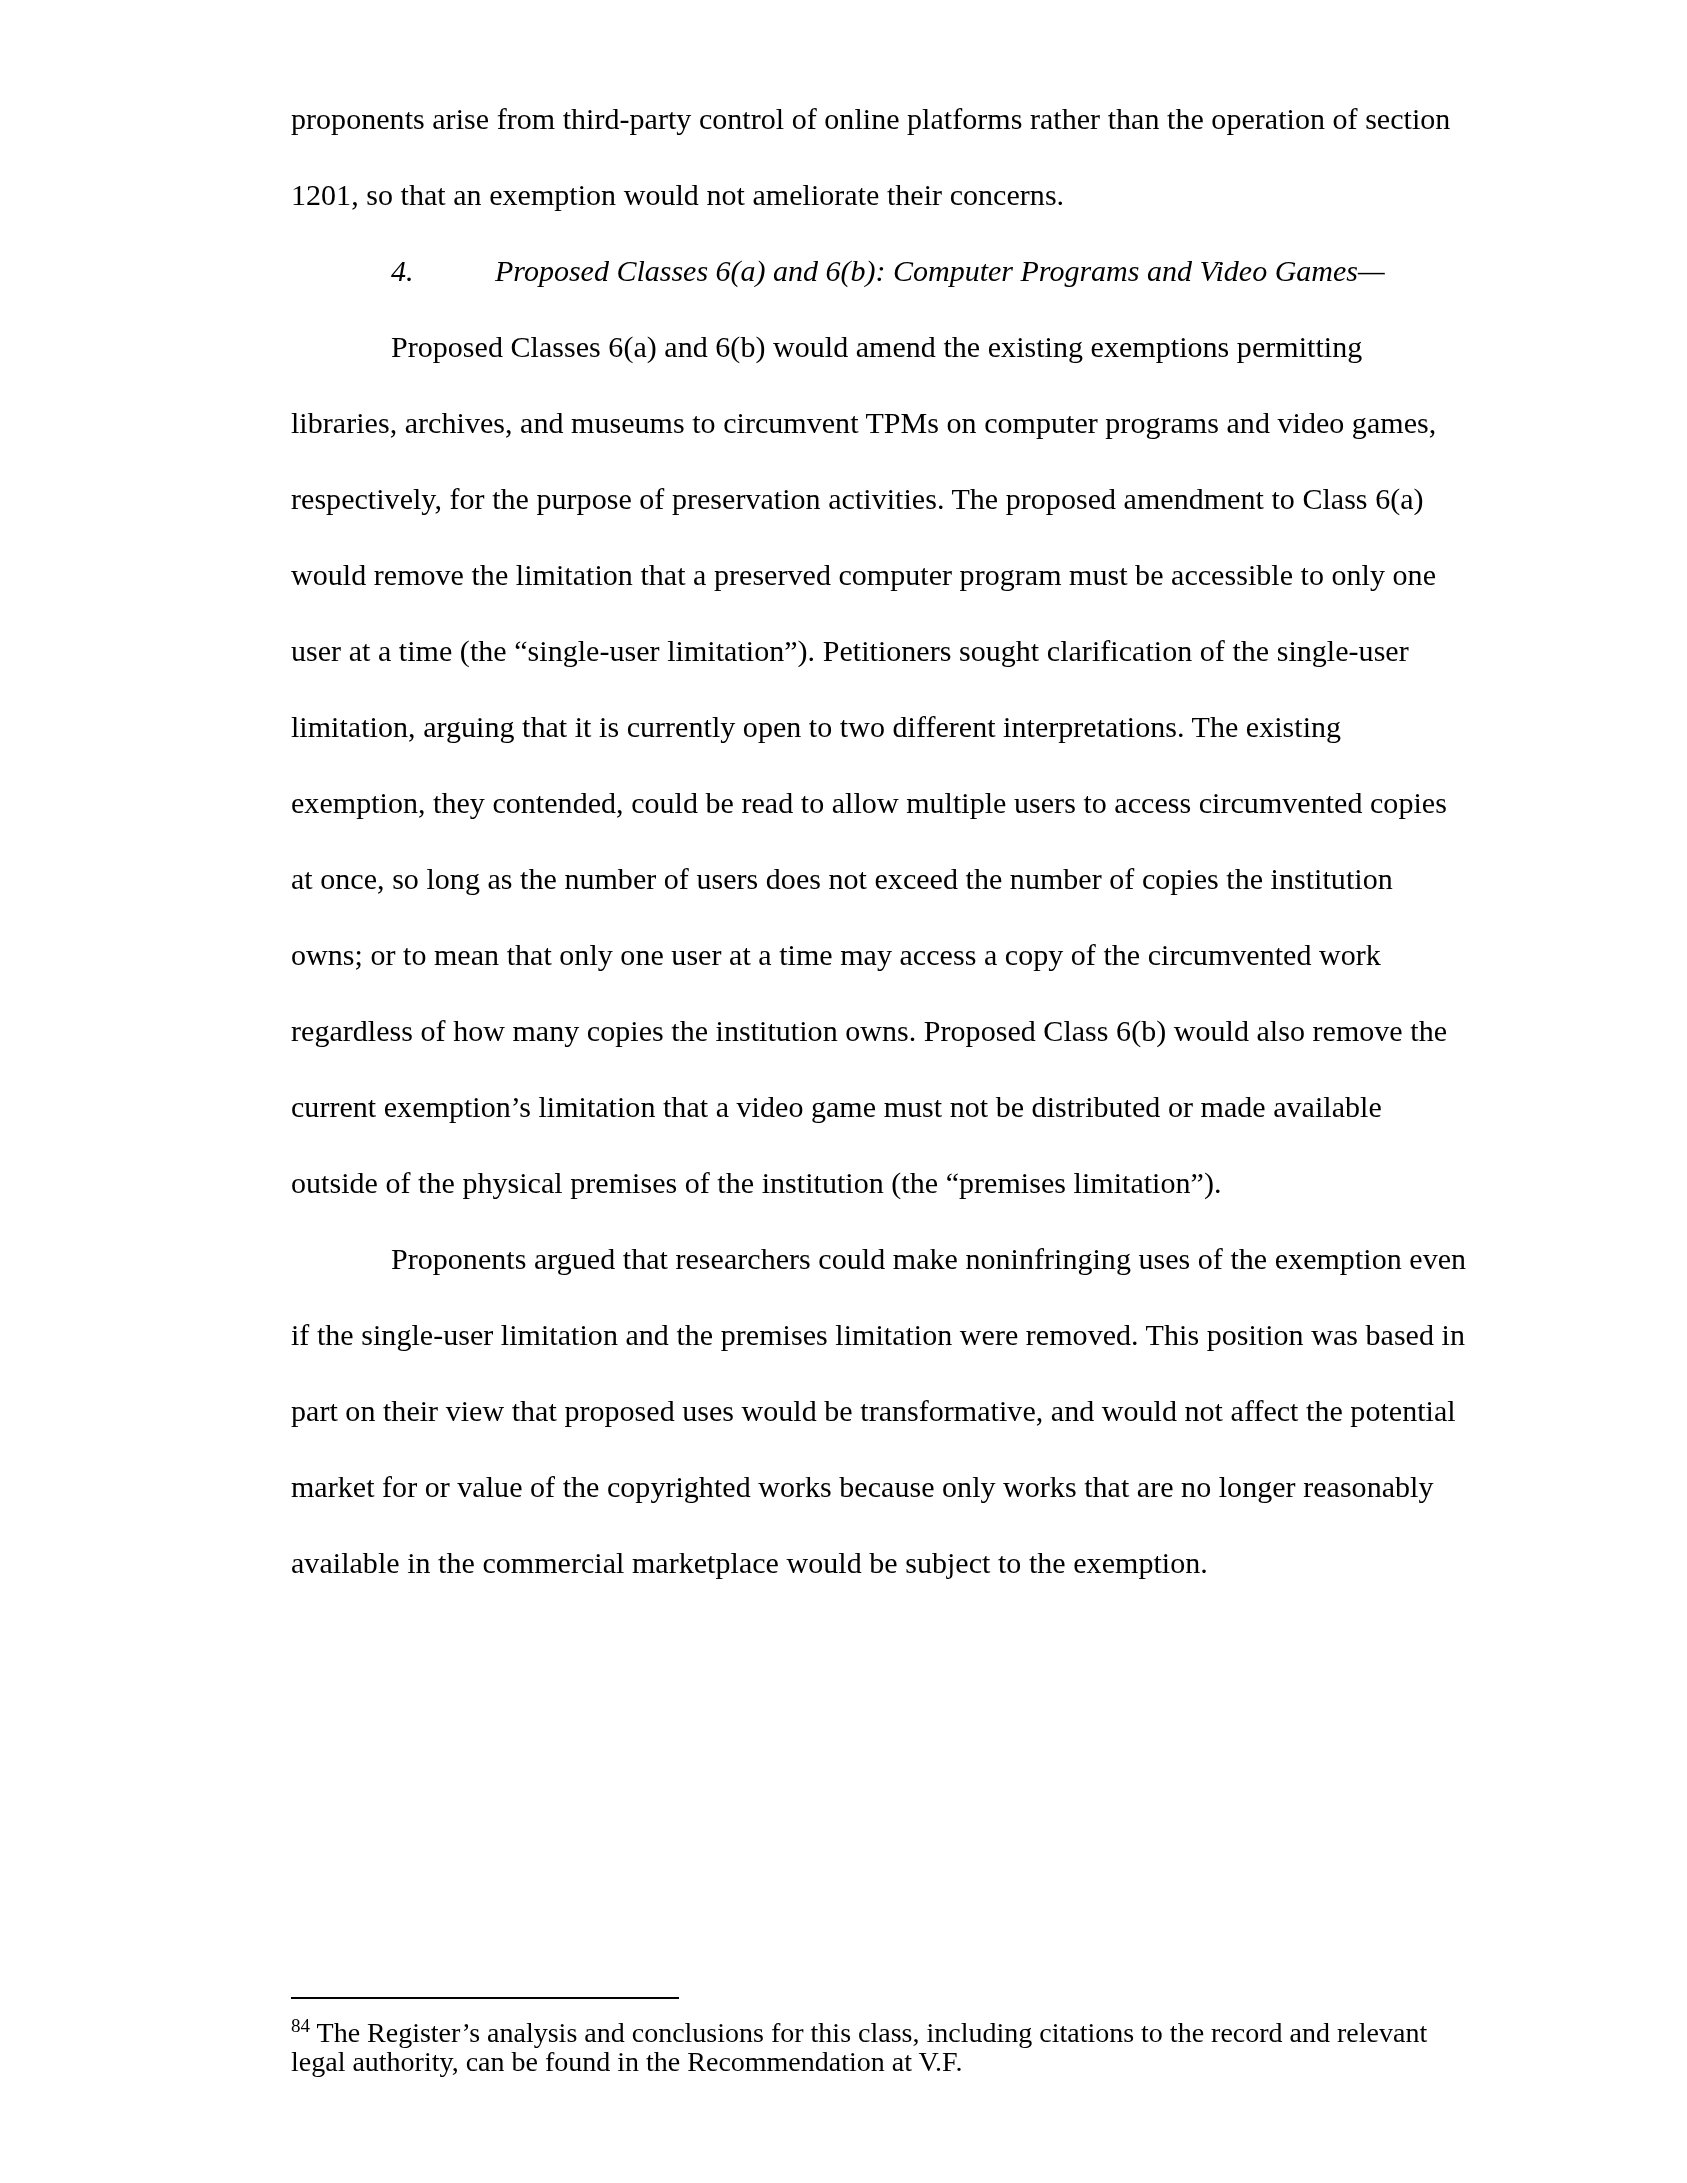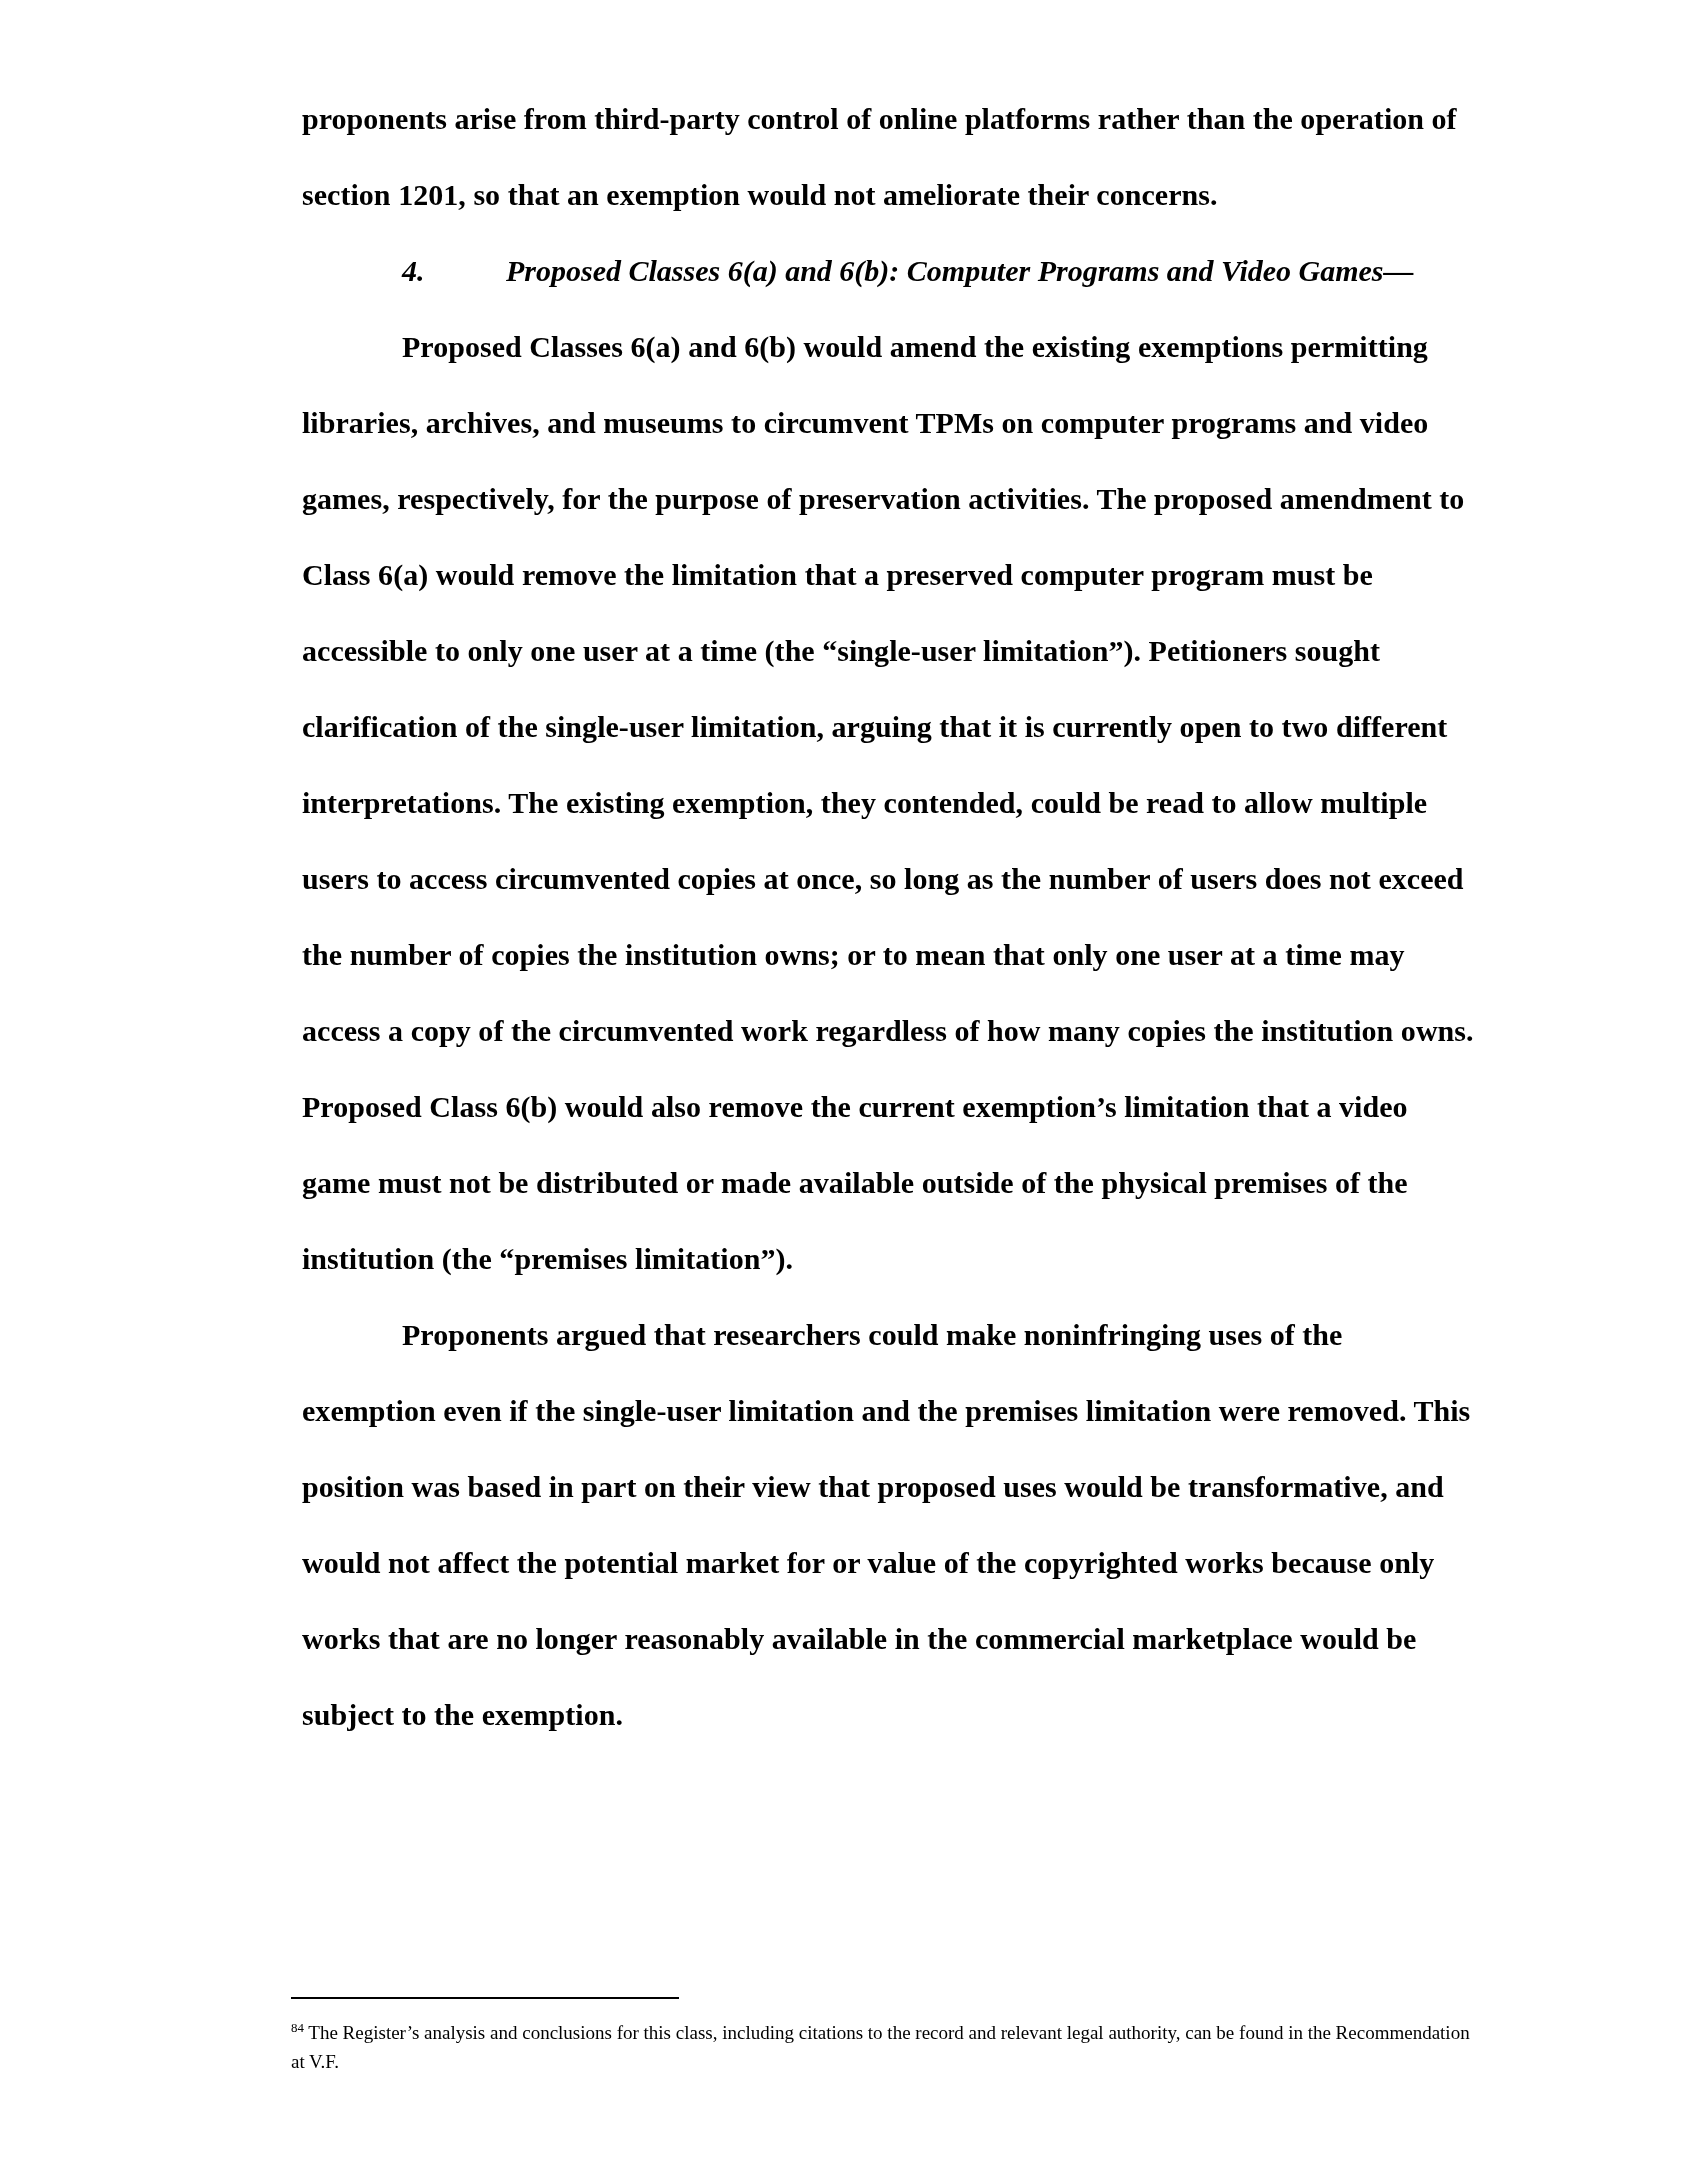--- a/index.html
+++ b/index.html
@@ -12,24 +12,23 @@
     width: 1687px;
     height: 2183px;
     background: #ffffff;
     font-family: "Liberation Serif", "DejaVu Serif", serif;
     color: #000000;
     box-sizing: border-box;
     overflow: hidden;
   }
   .content {
     position: absolute;
-    left: 302px;
+    left: 291px;
     top: 81px;
     width: 1177px;
-    font-weight: bold;
   }
   .body-par {
     font-size: 30px;
     line-height: 76px;
     text-align: left;
     margin: 0;
     letter-spacing: 0.04px;
   }
   .body-par .indent {
     display: inline-block;
@@ -71,21 +70,21 @@
     top: 1997px;
     width: 1181px;
   }
   .fn-rule {
     width: 388px;
     height: 0;
     border-top: 2.1px solid #000000;
     margin: 0 0 18.6px 0;
   }
   .fn-text {
-    font-size: 19px;
+    font-size: 28px;
     line-height: 29.5px;
     margin: 0;
     text-align: left;
   }
   .fn-text sup {
     font-size: 0.68em;
   }
 </style>
 </head>
 <body>

